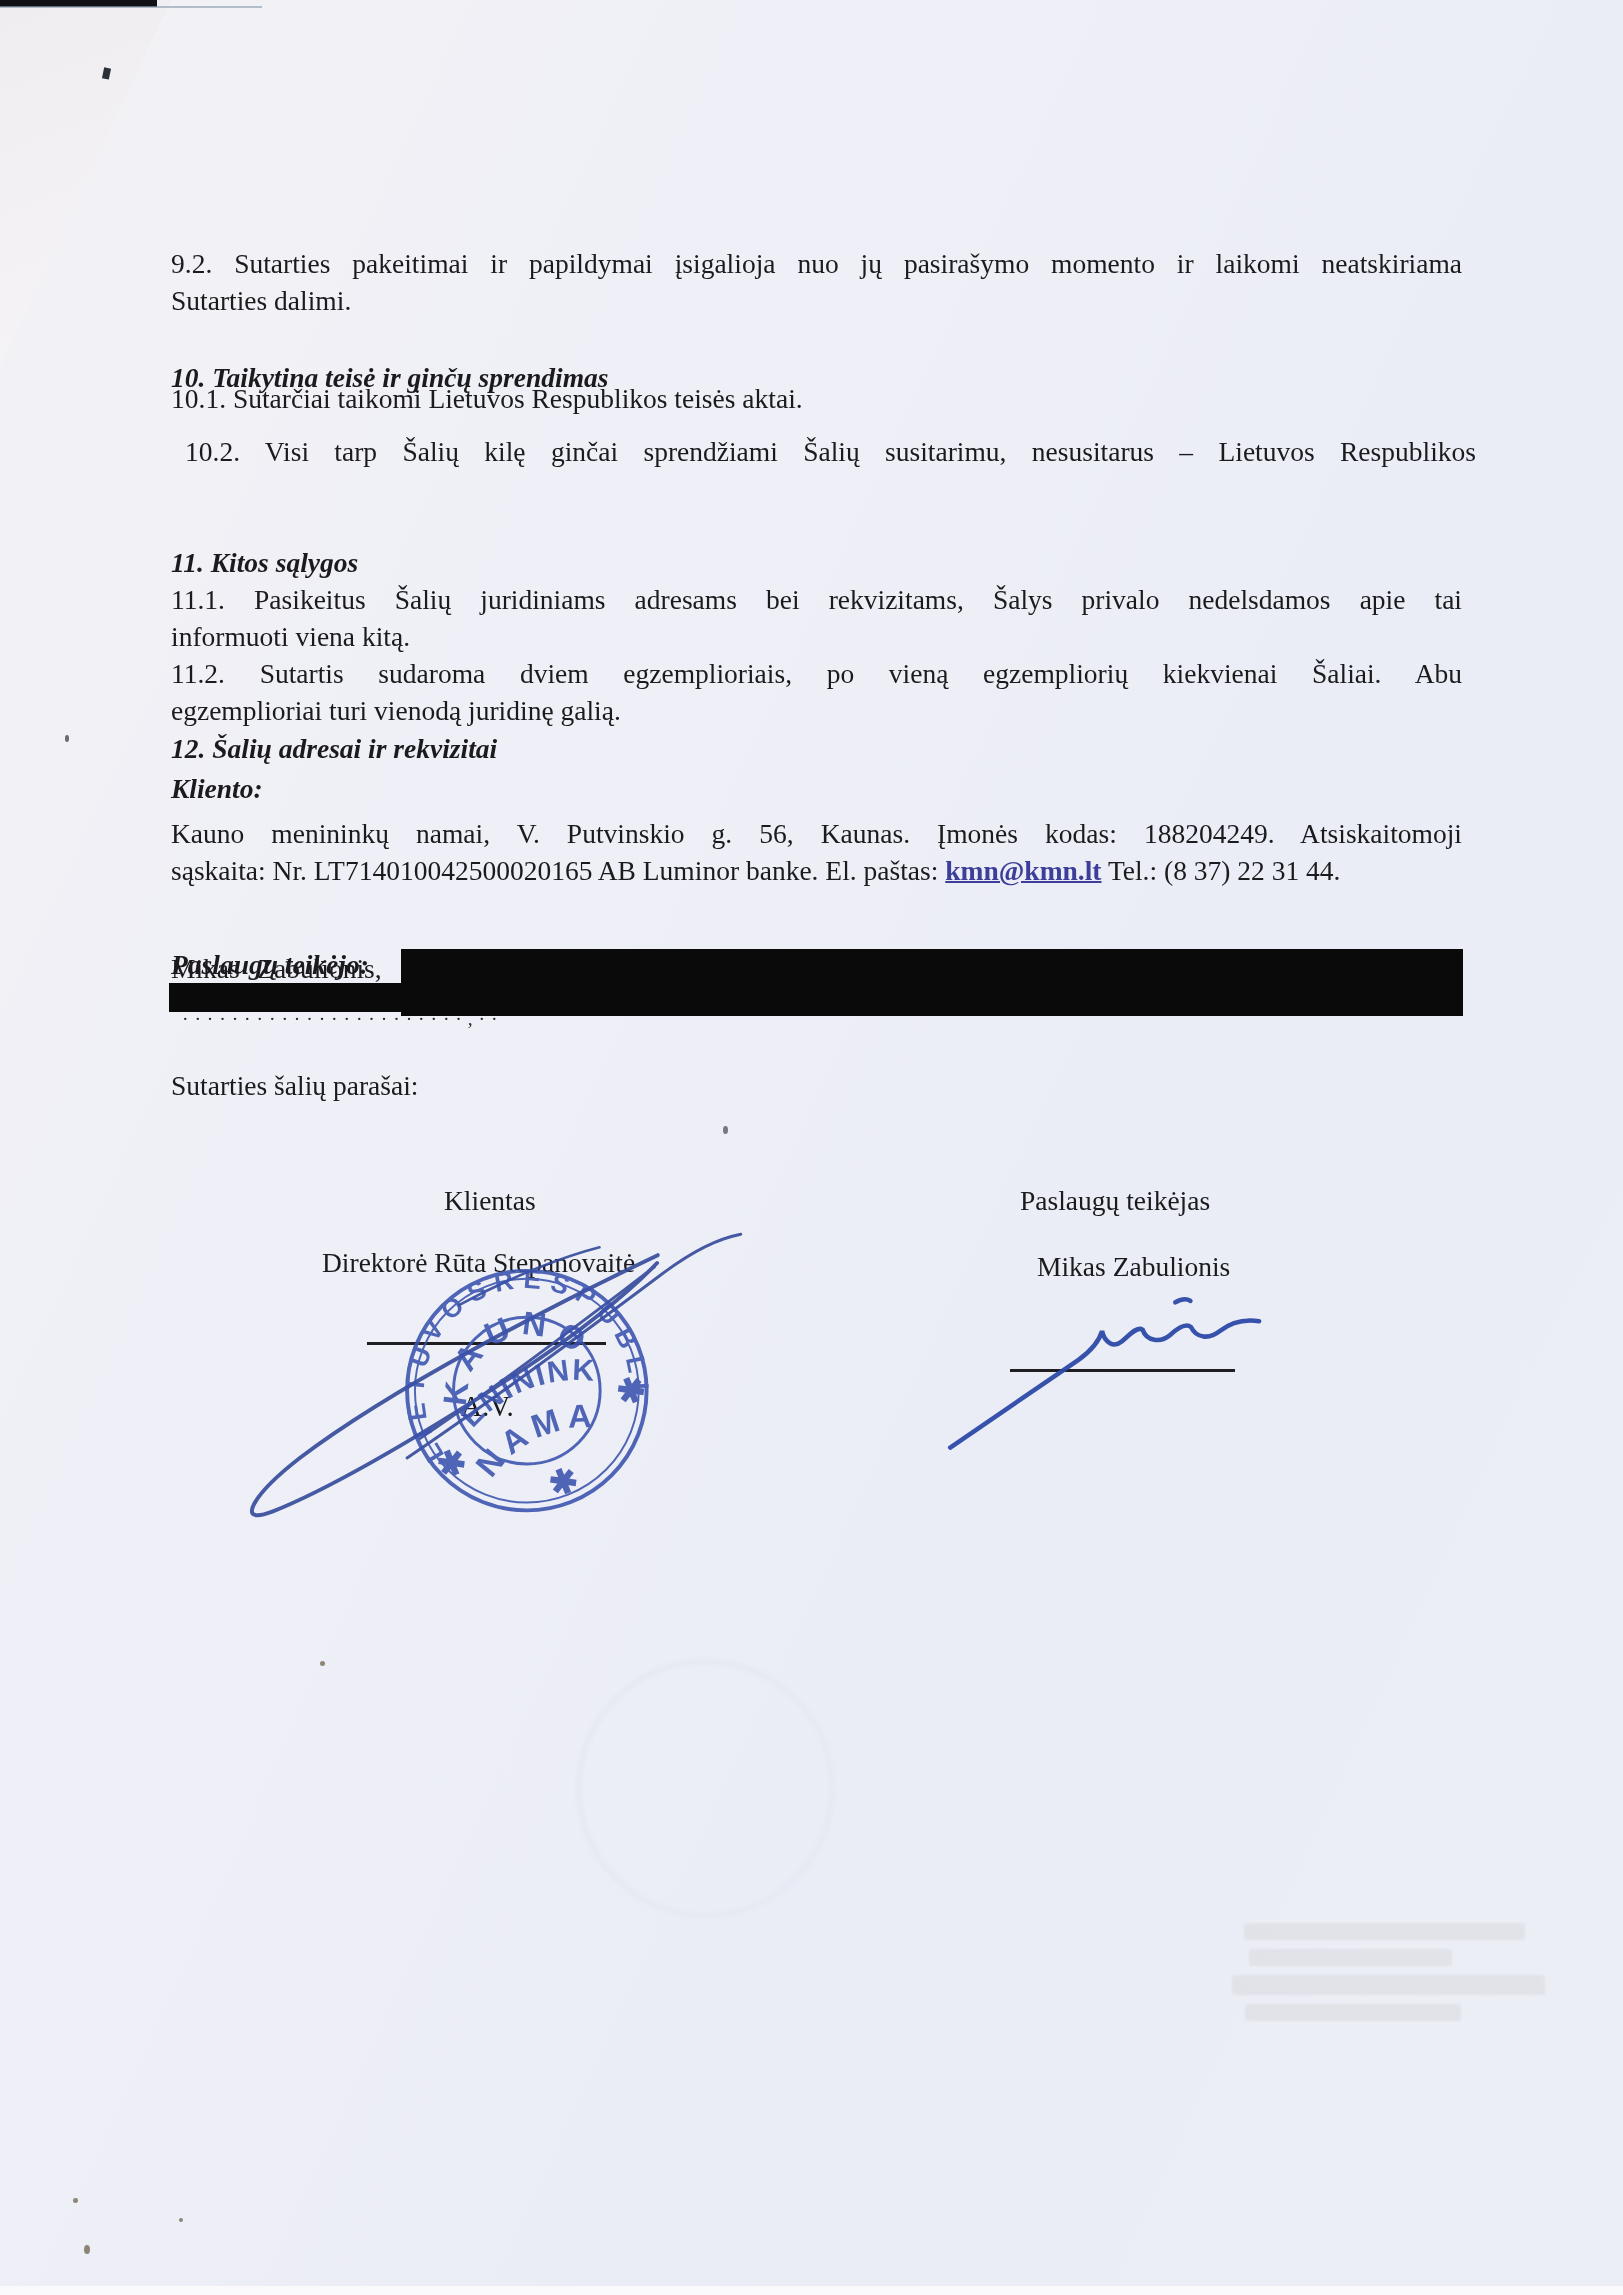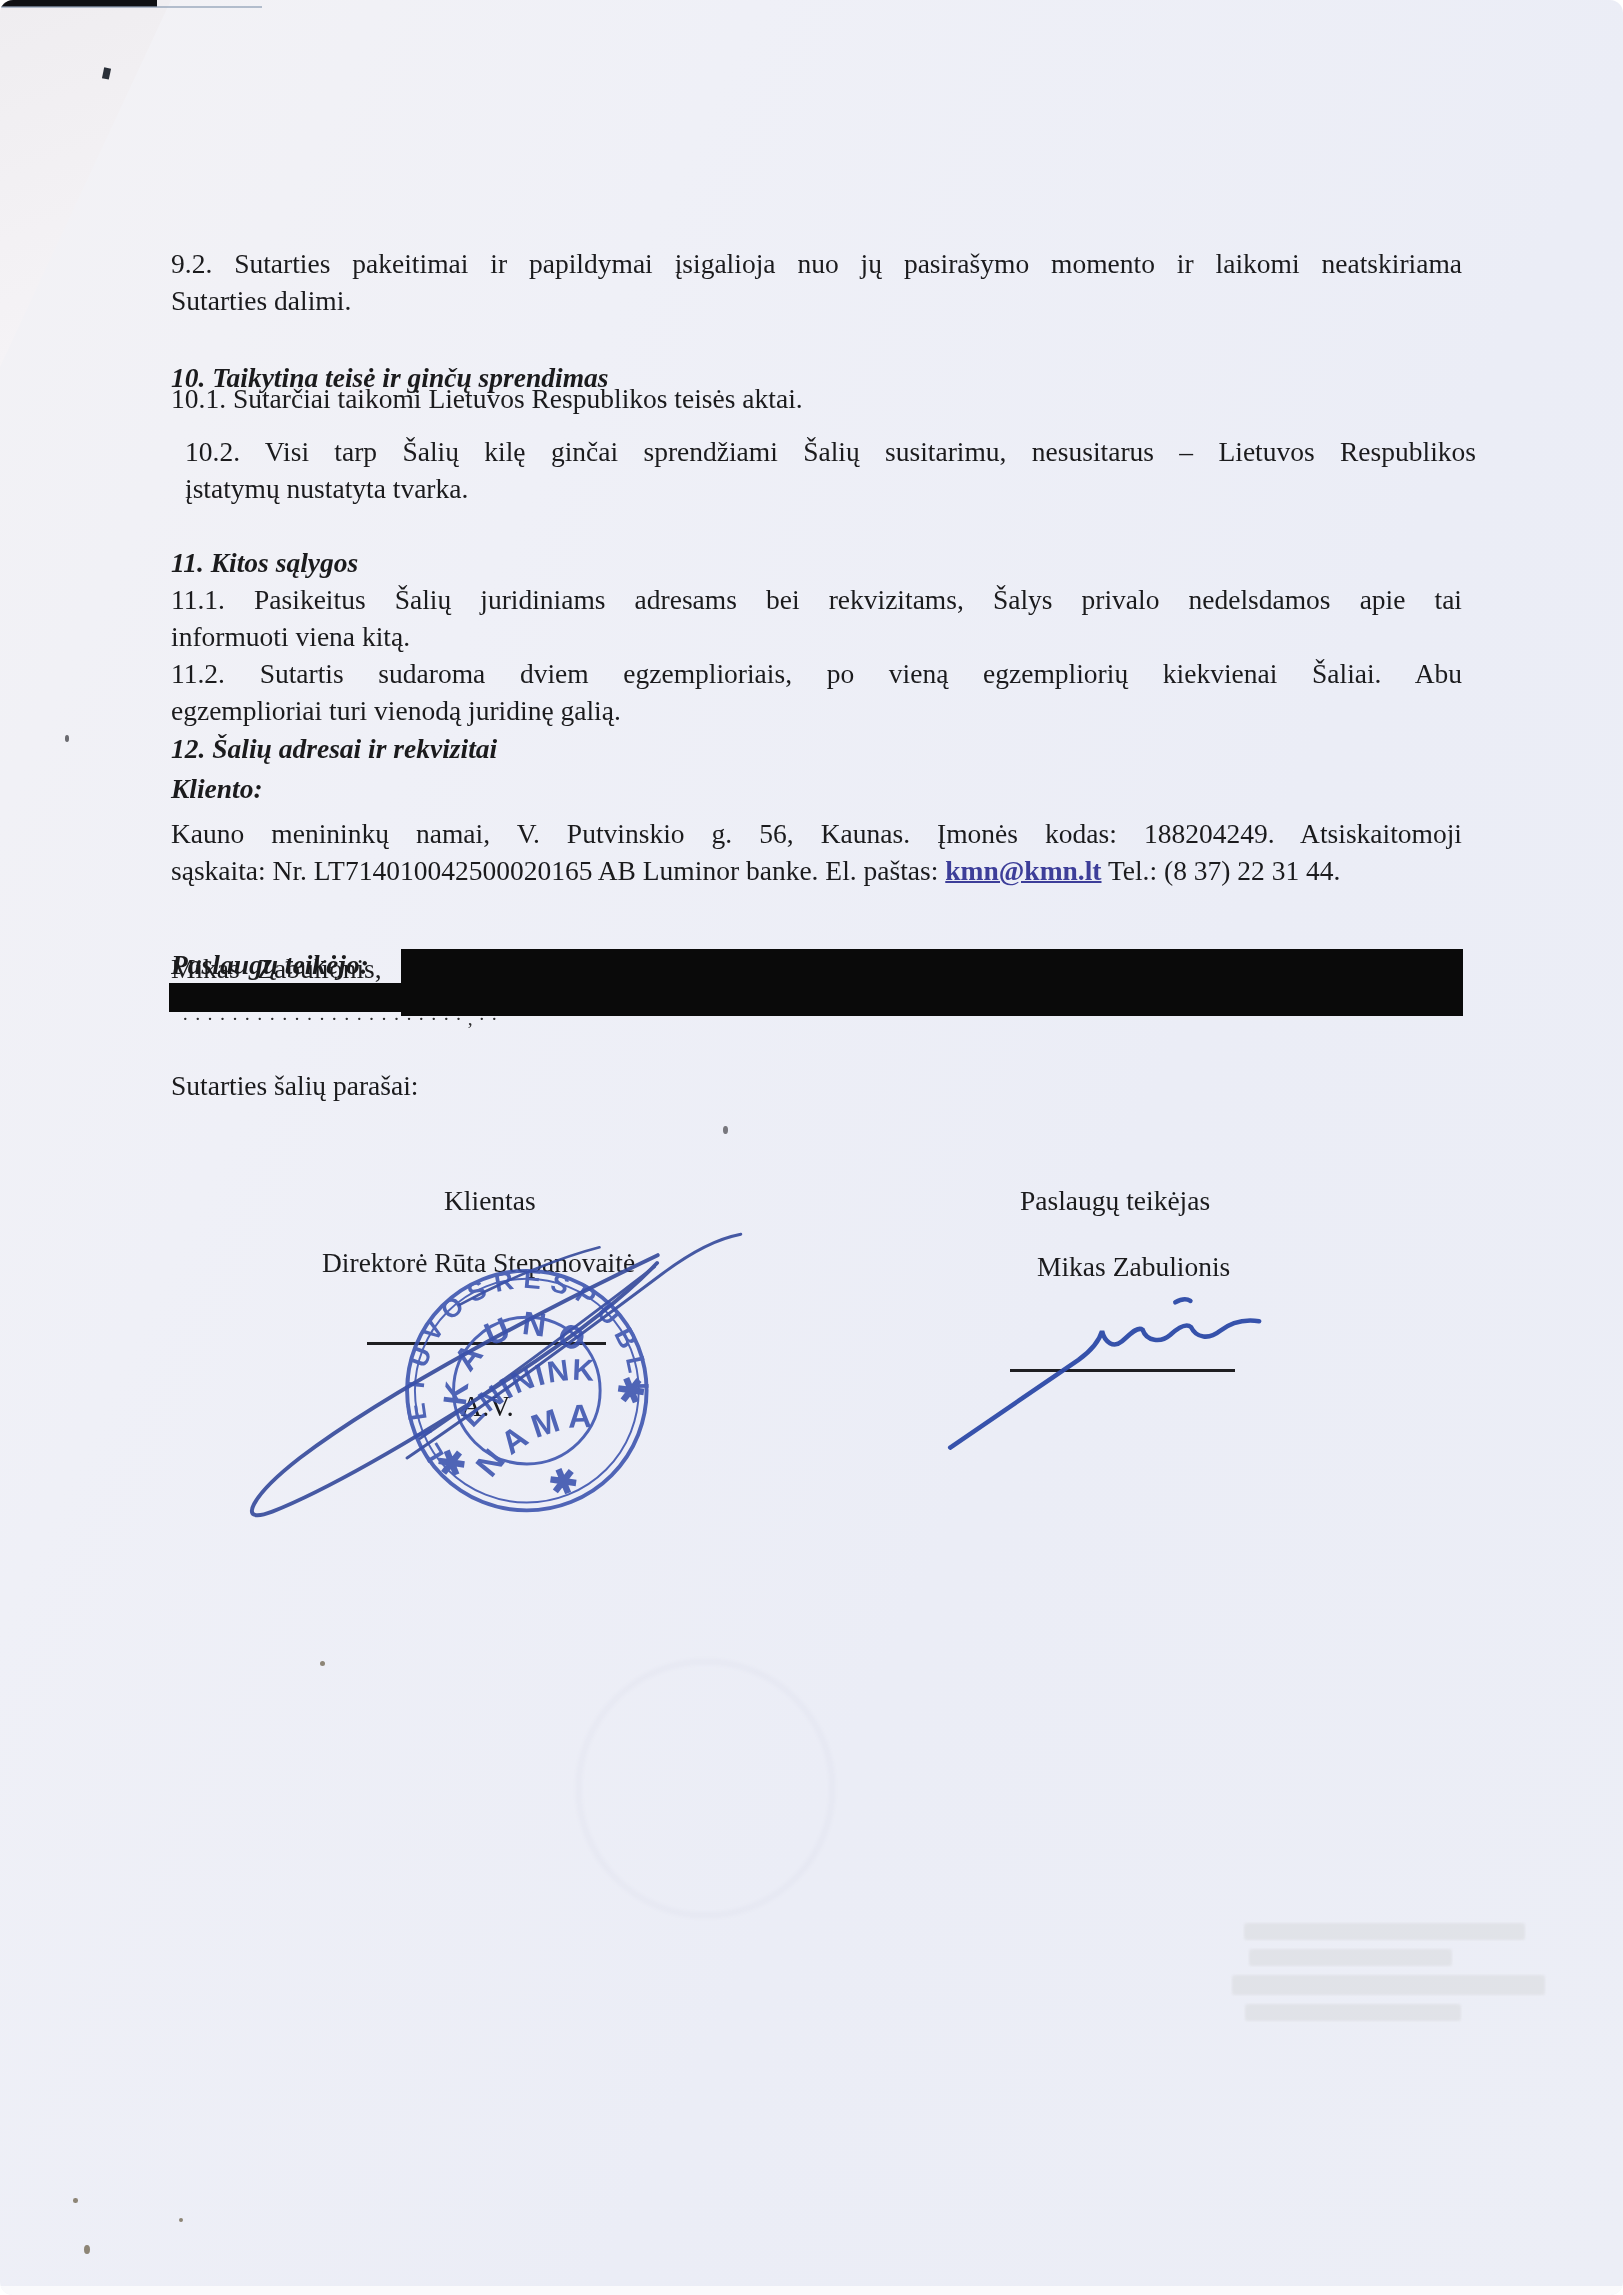--- a/index.html
+++ b/index.html
@@ -3,21 +3,20 @@
 <meta charset="utf-8">
 <style>
   html,body{margin:0;padding:0;background:#ffffff;}
   .page{
     position:relative;
     width:1623px;height:2295px;
     background:linear-gradient(115deg,#f3f2f5 0%,#eff0f7 28%,#ebedf6 62%,#eceef6 100%);
     overflow:hidden;
     font-family:"Liberation Serif", serif;
     color:#1b1b1d;
-    border-radius:13px;
   }
   .abs{position:absolute;}
   .txt{font-size:27.5px;line-height:37px;color:#1b1b1d;}
   .para{width:1291px;}
   .ln{display:block;}
   .j{text-align:justify;text-align-last:justify;}
   .nw{white-space:nowrap;}
   .hd{font-weight:bold;font-style:italic;}
   .hdu{font-weight:normal;}
   .email{color:#3d3e99;font-weight:bold;text-decoration:underline;text-decoration-thickness:2px;}
@@ -42,21 +41,20 @@
     <span class="ln j">9.2. Sutarties pakeitimai ir papildymai įsigalioja nuo jų pasirašymo momento ir laikomi neatskiriama</span>
     <span class="ln">Sutarties dalimi.</span>
   </div>
 
   <div class="abs txt hd nw" style="left:171px;top:359px;">10. Taikytina teisė ir ginčų sprendimas</div>
   <div class="abs txt para" style="left:171px;top:380px;">
     <span class="ln nw">10.1. Sutarčiai taikomi Lietuvos Respublikos teisės aktai.</span>
   </div>
   <div class="abs txt para" style="left:185px;top:433px;">
     <span class="ln j">10.2. Visi tarp Šalių kilę ginčai sprendžiami Šalių susitarimu, nesusitarus – Lietuvos Respublikos</span>
-    <span class="ln">įstatymų nustatyta tvarka.</span>
   </div>
 
   <div class="abs txt hd nw" style="left:171px;top:544px;">11. Kitos sąlygos</div>
   <div class="abs txt para" style="left:171px;top:581px;">
     <span class="ln j">11.1. Pasikeitus Šalių juridiniams adresams bei rekvizitams, Šalys privalo nedelsdamos apie tai</span>
     <span class="ln">informuoti viena kitą.</span>
   </div>
   <div class="abs txt para" style="left:171px;top:655px;">
     <span class="ln j">11.2. Sutartis sudaroma dviem egzemplioriais, po vieną egzempliorių kiekvienai Šaliai. Abu</span>
     <span class="ln">egzemplioriai turi vienodą juridinę galią.</span>

